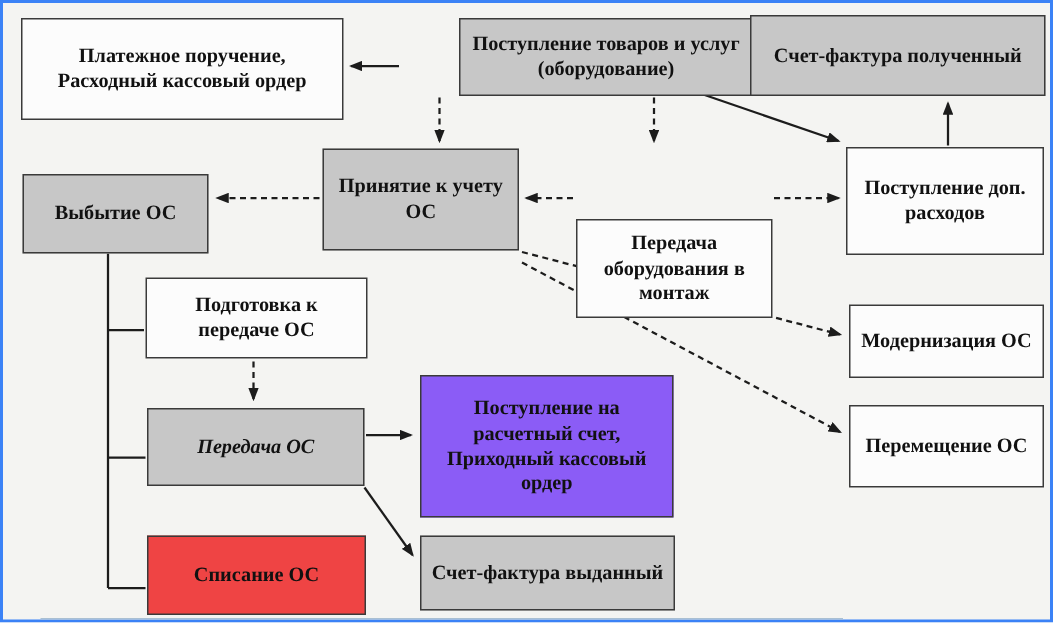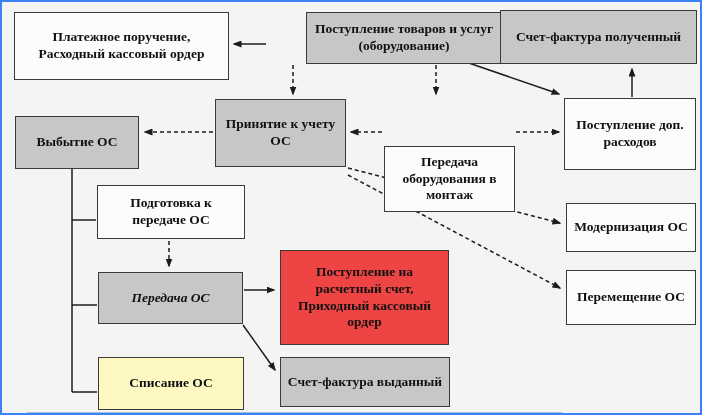--- a/index.html
+++ b/index.html
@@ -116,25 +116,25 @@
   </div>
 
   <div class="node n-preparation" style="background: rgb(252, 252, 252);">
     <span>Подготовка к передаче ОС</span>
   </div>
 
   <div class="node n-transfer" style="background: rgb(199, 199, 199); font-style: italic;">
     <span>Передача ОС</span>
   </div>
 
-  <div class="node n-settlement_receipt" style="background: #ef4444; justify-content: flex-end;">
+  <div class="node n-settlement_receipt" style="background: #8b5cf6; justify-content: flex-end;">
     <span>Поступление на расчетный счет, Приходный кассовый ордер</span>
   </div>
 
-  <div class="node n-write_off" style="background: #fef9c3; justify-content: center;">
+  <div class="node n-write_off" style="background: #ef4444; justify-content: center;">
     <span>Списание ОС</span>
   </div>
 
   <div class="node n-invoice_issued" style="background: rgb(199, 199, 199);">
     <span>Счет-фактура выданный</span>
   </div>
 
   <div class="node n-modernization" style="background: rgb(252, 252, 252);">
     <span>Модернизация ОС</span>
   </div>

